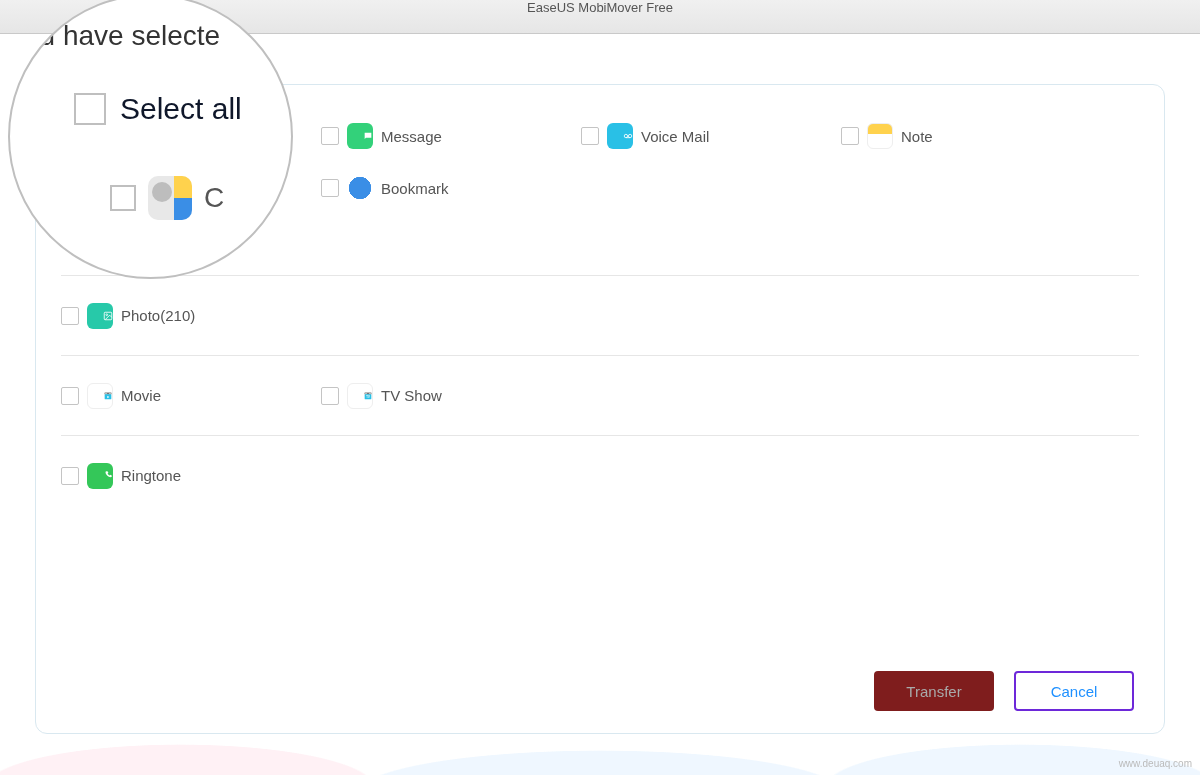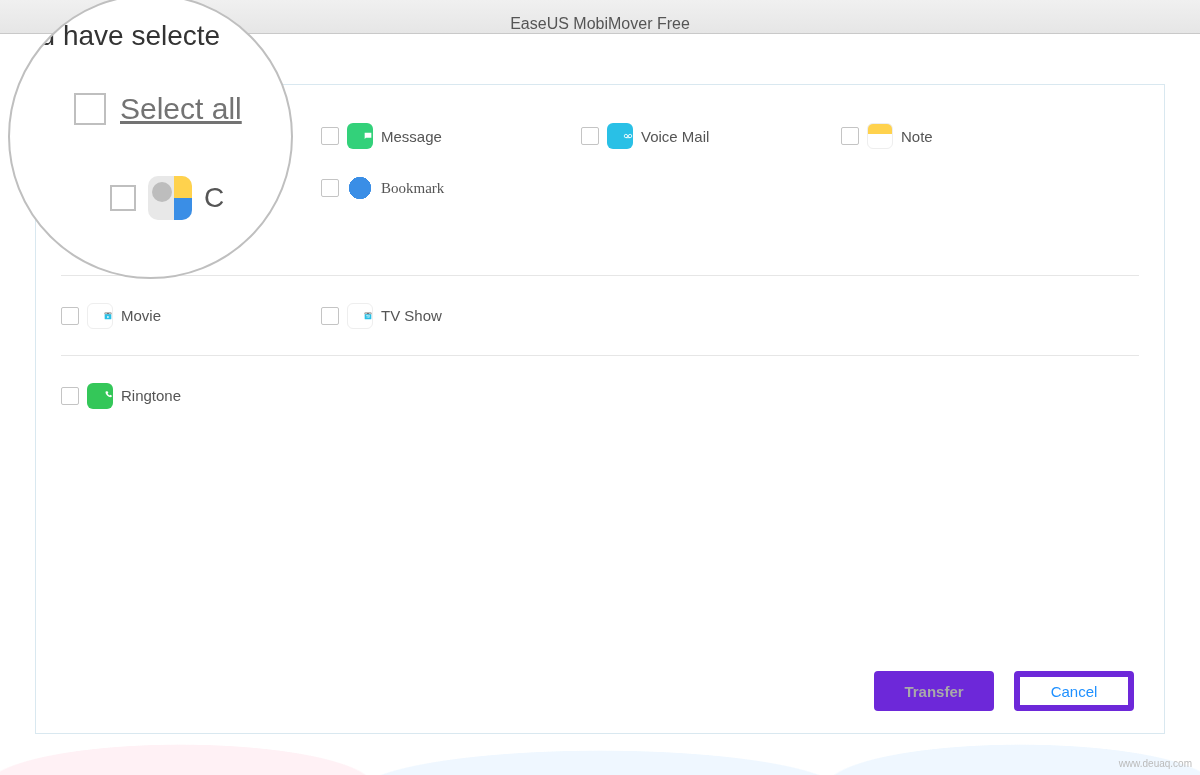--- a/index.html
+++ b/index.html
@@ -9,29 +9,29 @@
     width: 1200px;
     height: 775px;
     overflow: hidden;
     position: relative;
   }
   .titlebar {
     height: 34px;
     background: linear-gradient(#f0f0f0,#e6e6e6);
     border-bottom: 1px solid #c9c9c9;
     display: flex;
-    align-items: flex-end;
+    align-items: flex-start;
     justify-content: center;
-    font-size: 16px;
+    font-size: 13px;
     color: #555;
   }
   .panel {
     margin: 50px 35px 15px 35px;
     border: 1px solid #d9e8f0;
-    border-radius: 0;
+    border-radius: 12px;
     background: #fff;
     height: 650px;
     position: relative;
     padding: 0 25px;
   }
 
   
   .row {
     display: flex;
     align-items: center;
@@ -101,21 +101,21 @@
   .magnifier .sel-row {
     display: flex; align-items: center; gap: 14px;
     padding: 40px 0 0 64px;
   }
   .magnifier .big-chk {
     width: 32px; height: 32px;
     border: 2px solid #bfbfbf;
     background: #fff;
   }
   .magnifier .sel-lbl {
-    font-size: 30px; color: #737373; text-decoration: underline;
+    font-size: 30px; color: #0f172a;
   }
   .magnifier .contact-row {
     display: flex; align-items: center; gap: 12px;
     padding: 50px 0 0 100px;
   }
   .magnifier .mid-chk {
     width: 26px; height: 26px; border: 2px solid #bfbfbf; background:#fff;
   }
   .magnifier .i-contact-big {
     width: 44px; height: 44px; border-radius: 10px;
@@ -142,24 +142,24 @@
   }
   .btn {
     min-width: 120px;
     height: 40px;
     border-radius: 4px;
     font-size: 15px;
     display:flex; align-items:center; justify-content:center;
     cursor: pointer;
   }
   .btn-transfer {
-    background: #6d28d9; color:#a9a9a9;font-weight:bold;
+    background: #7f1d1d; color:#a9a9a9;
   }
   .btn-cancel {
-    background:#fff; color:#1e90ff; border:6px solid #6d28d9;
+    background:#fff; color:#1e90ff; border:2px solid #6d28d9;
   }
 
   .watermark {
     position:absolute; right:8px; bottom:6px;
     font-size:10px; color:#bbb;text-align:center;
   }
 
   
   .wave {
     position:absolute; left:0; right:0; bottom:0; height:60px; pointer-events:none;
@@ -202,30 +202,43 @@
               </svg>
           </div>
           <span class="lbl">Voice Mail</span>
         </div>
         <div class="col">
           <div class="chk"></div>
           <div class="icon i-note"></div>
           <span class="lbl">Note</span>
         </div>
       </div>
-      <div style="display:flex;gap:10px;font-family:Liberation Serif, serif;">
+      <div style="display:flex;gap:10px;">
         <div class="col">
           <div class="chk"></div>
           <div class="icon i-bookmark"></div>
           <span class="lbl">Bookmark</span>
         </div>
       </div>
     </div>
   </div>
 
+  <div class="row">
+    <div class="col">
+      <div class="chk"></div>
+      <div class="icon i-photo">
+        <svg viewBox="0 0 24 24" width="16" height="16" fill="none" stroke="#fff" stroke-width="2">
+            <rect x="3" y="3" width="18" height="18" rx="2"></rect>
+            <circle cx="9" cy="9" r="2"></circle>
+            <path d="M21 15l-5-5L5 21"></path>
+          </svg>
+      </div>
+      <span class="lbl">Photo(210)</span>
+    </div>
+  </div>
 
   <div class="row">
     <div class="col">
       <div class="chk"></div>
       <div class="icon i-movie">
         <svg viewBox="0 0 24 24">
             <rect x="2" y="2" width="20" height="5" fill="#333"></rect>
             <rect x="3" y="3" width="2" height="3" fill="#fff"></rect>
             <rect x="7" y="3" width="2" height="3" fill="#fff"></rect>
             <rect x="11" y="3" width="2" height="3" fill="#fff"></rect>

